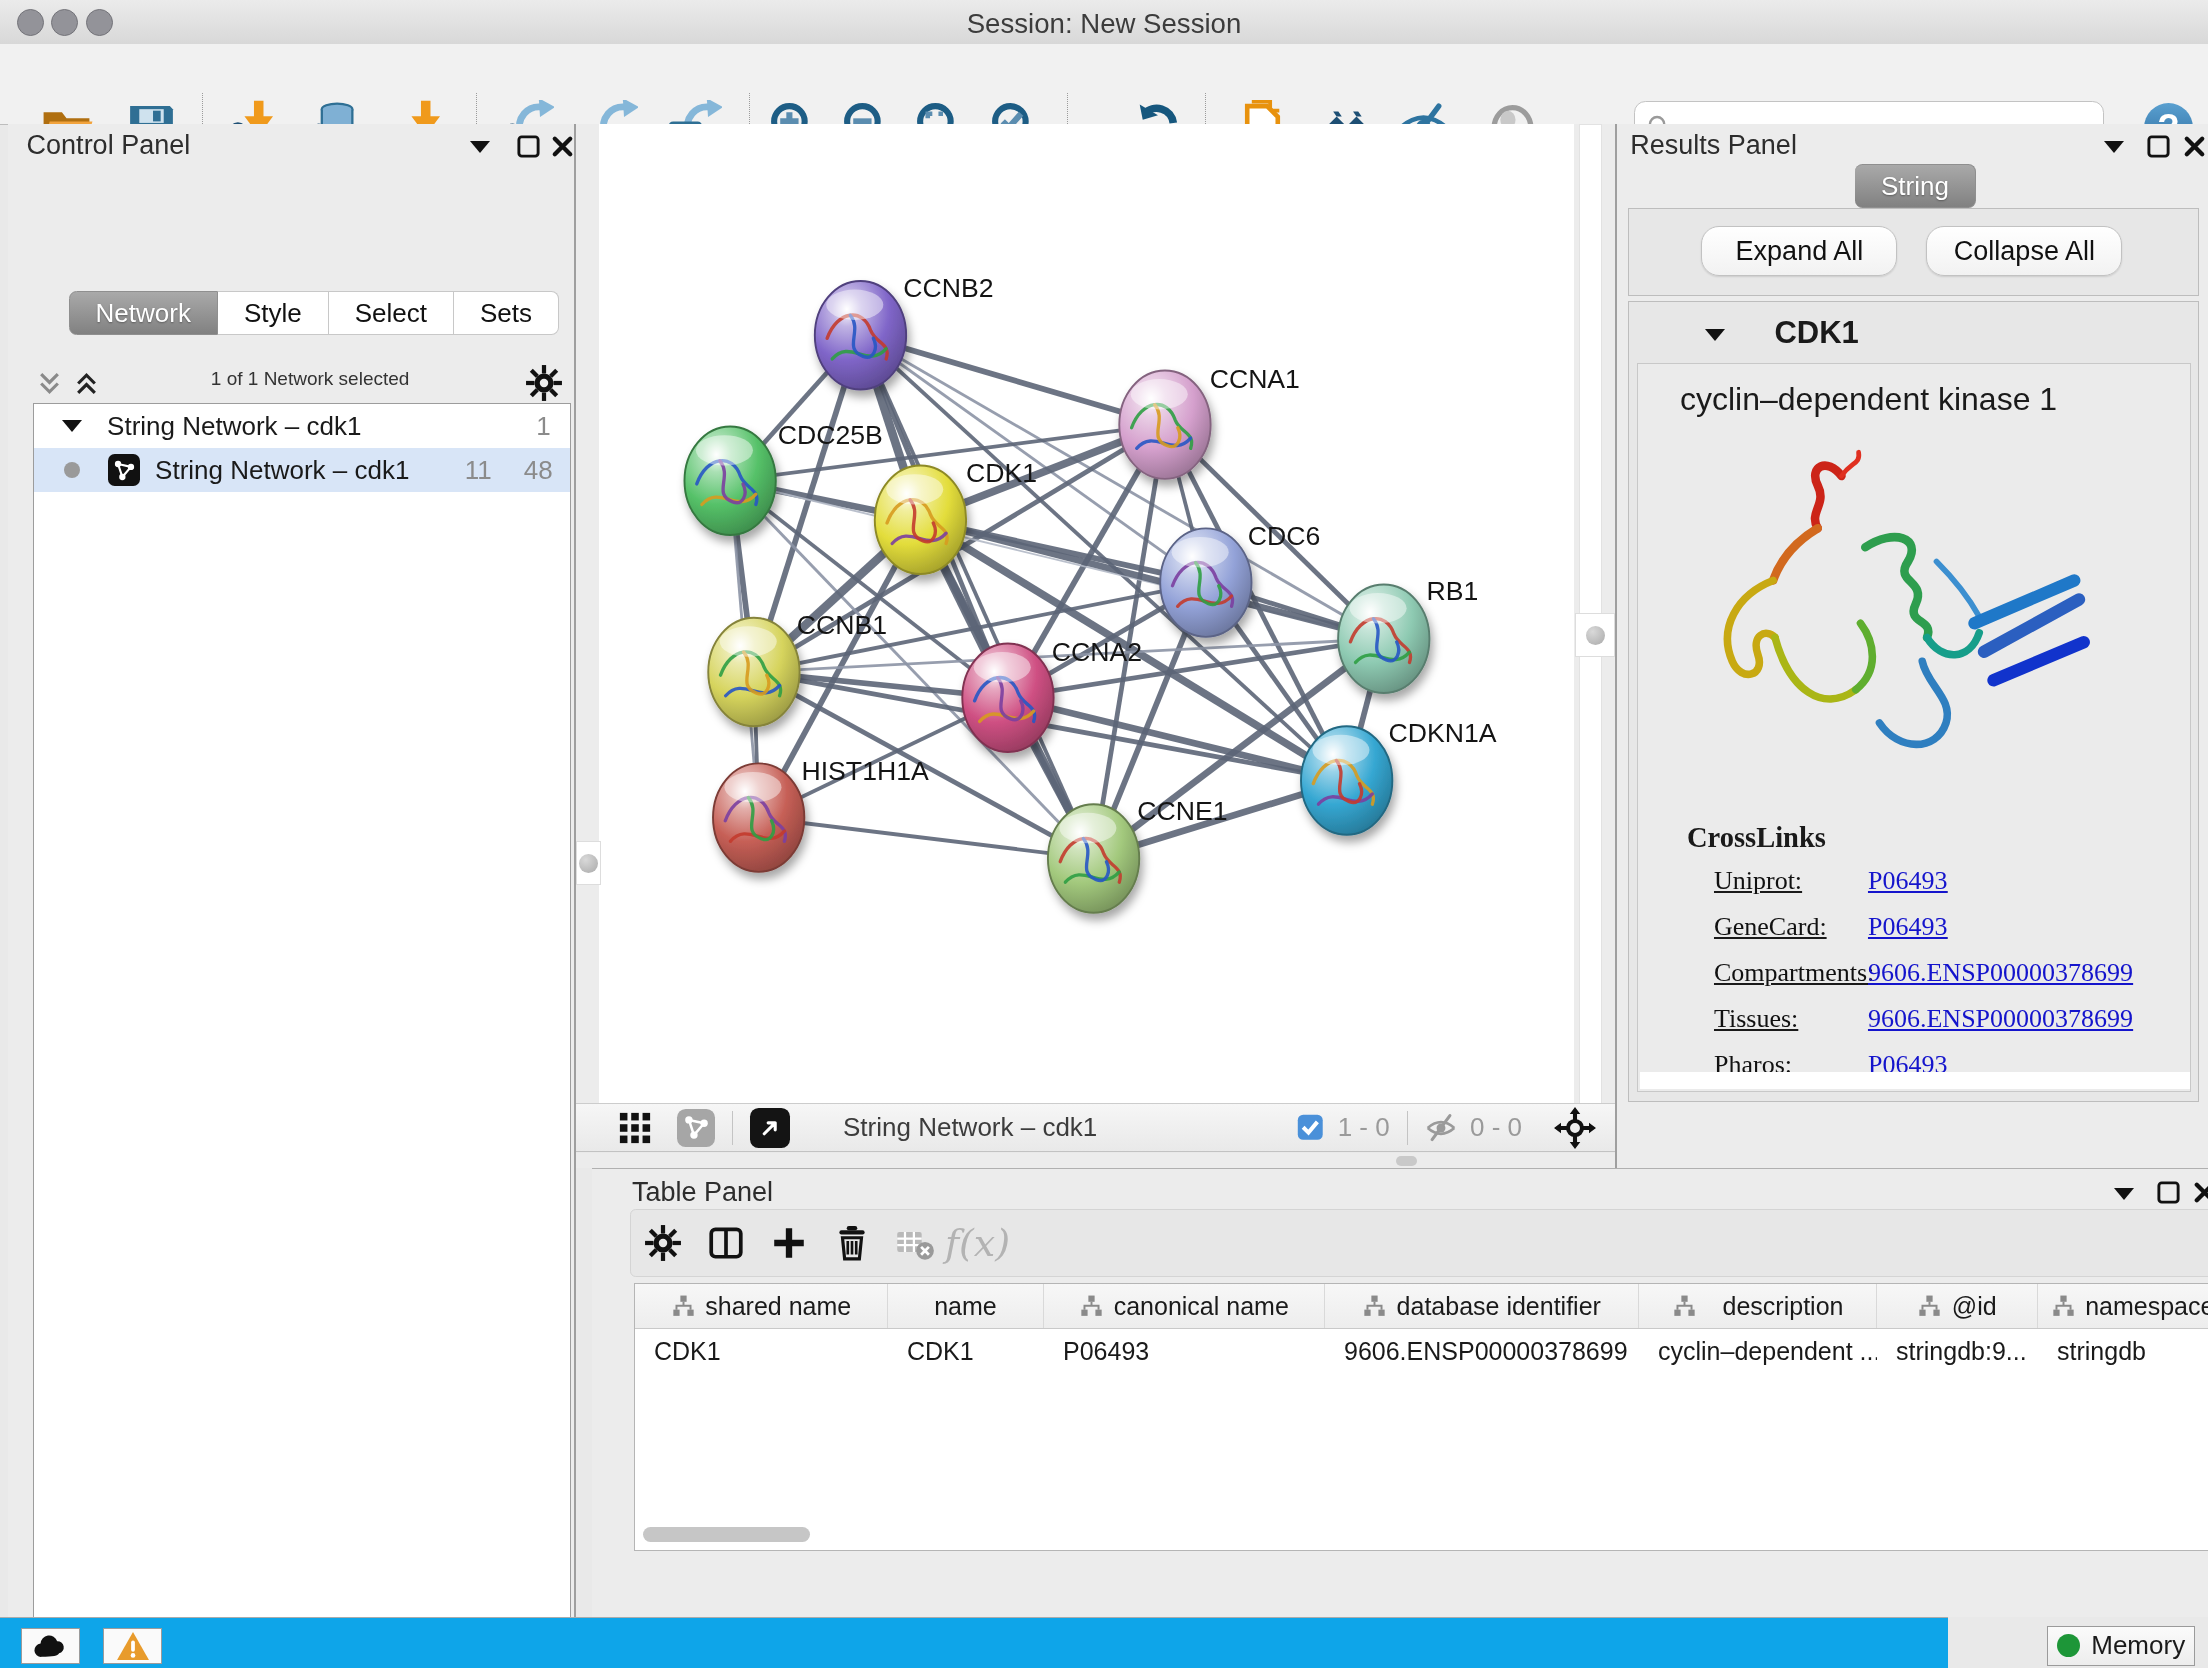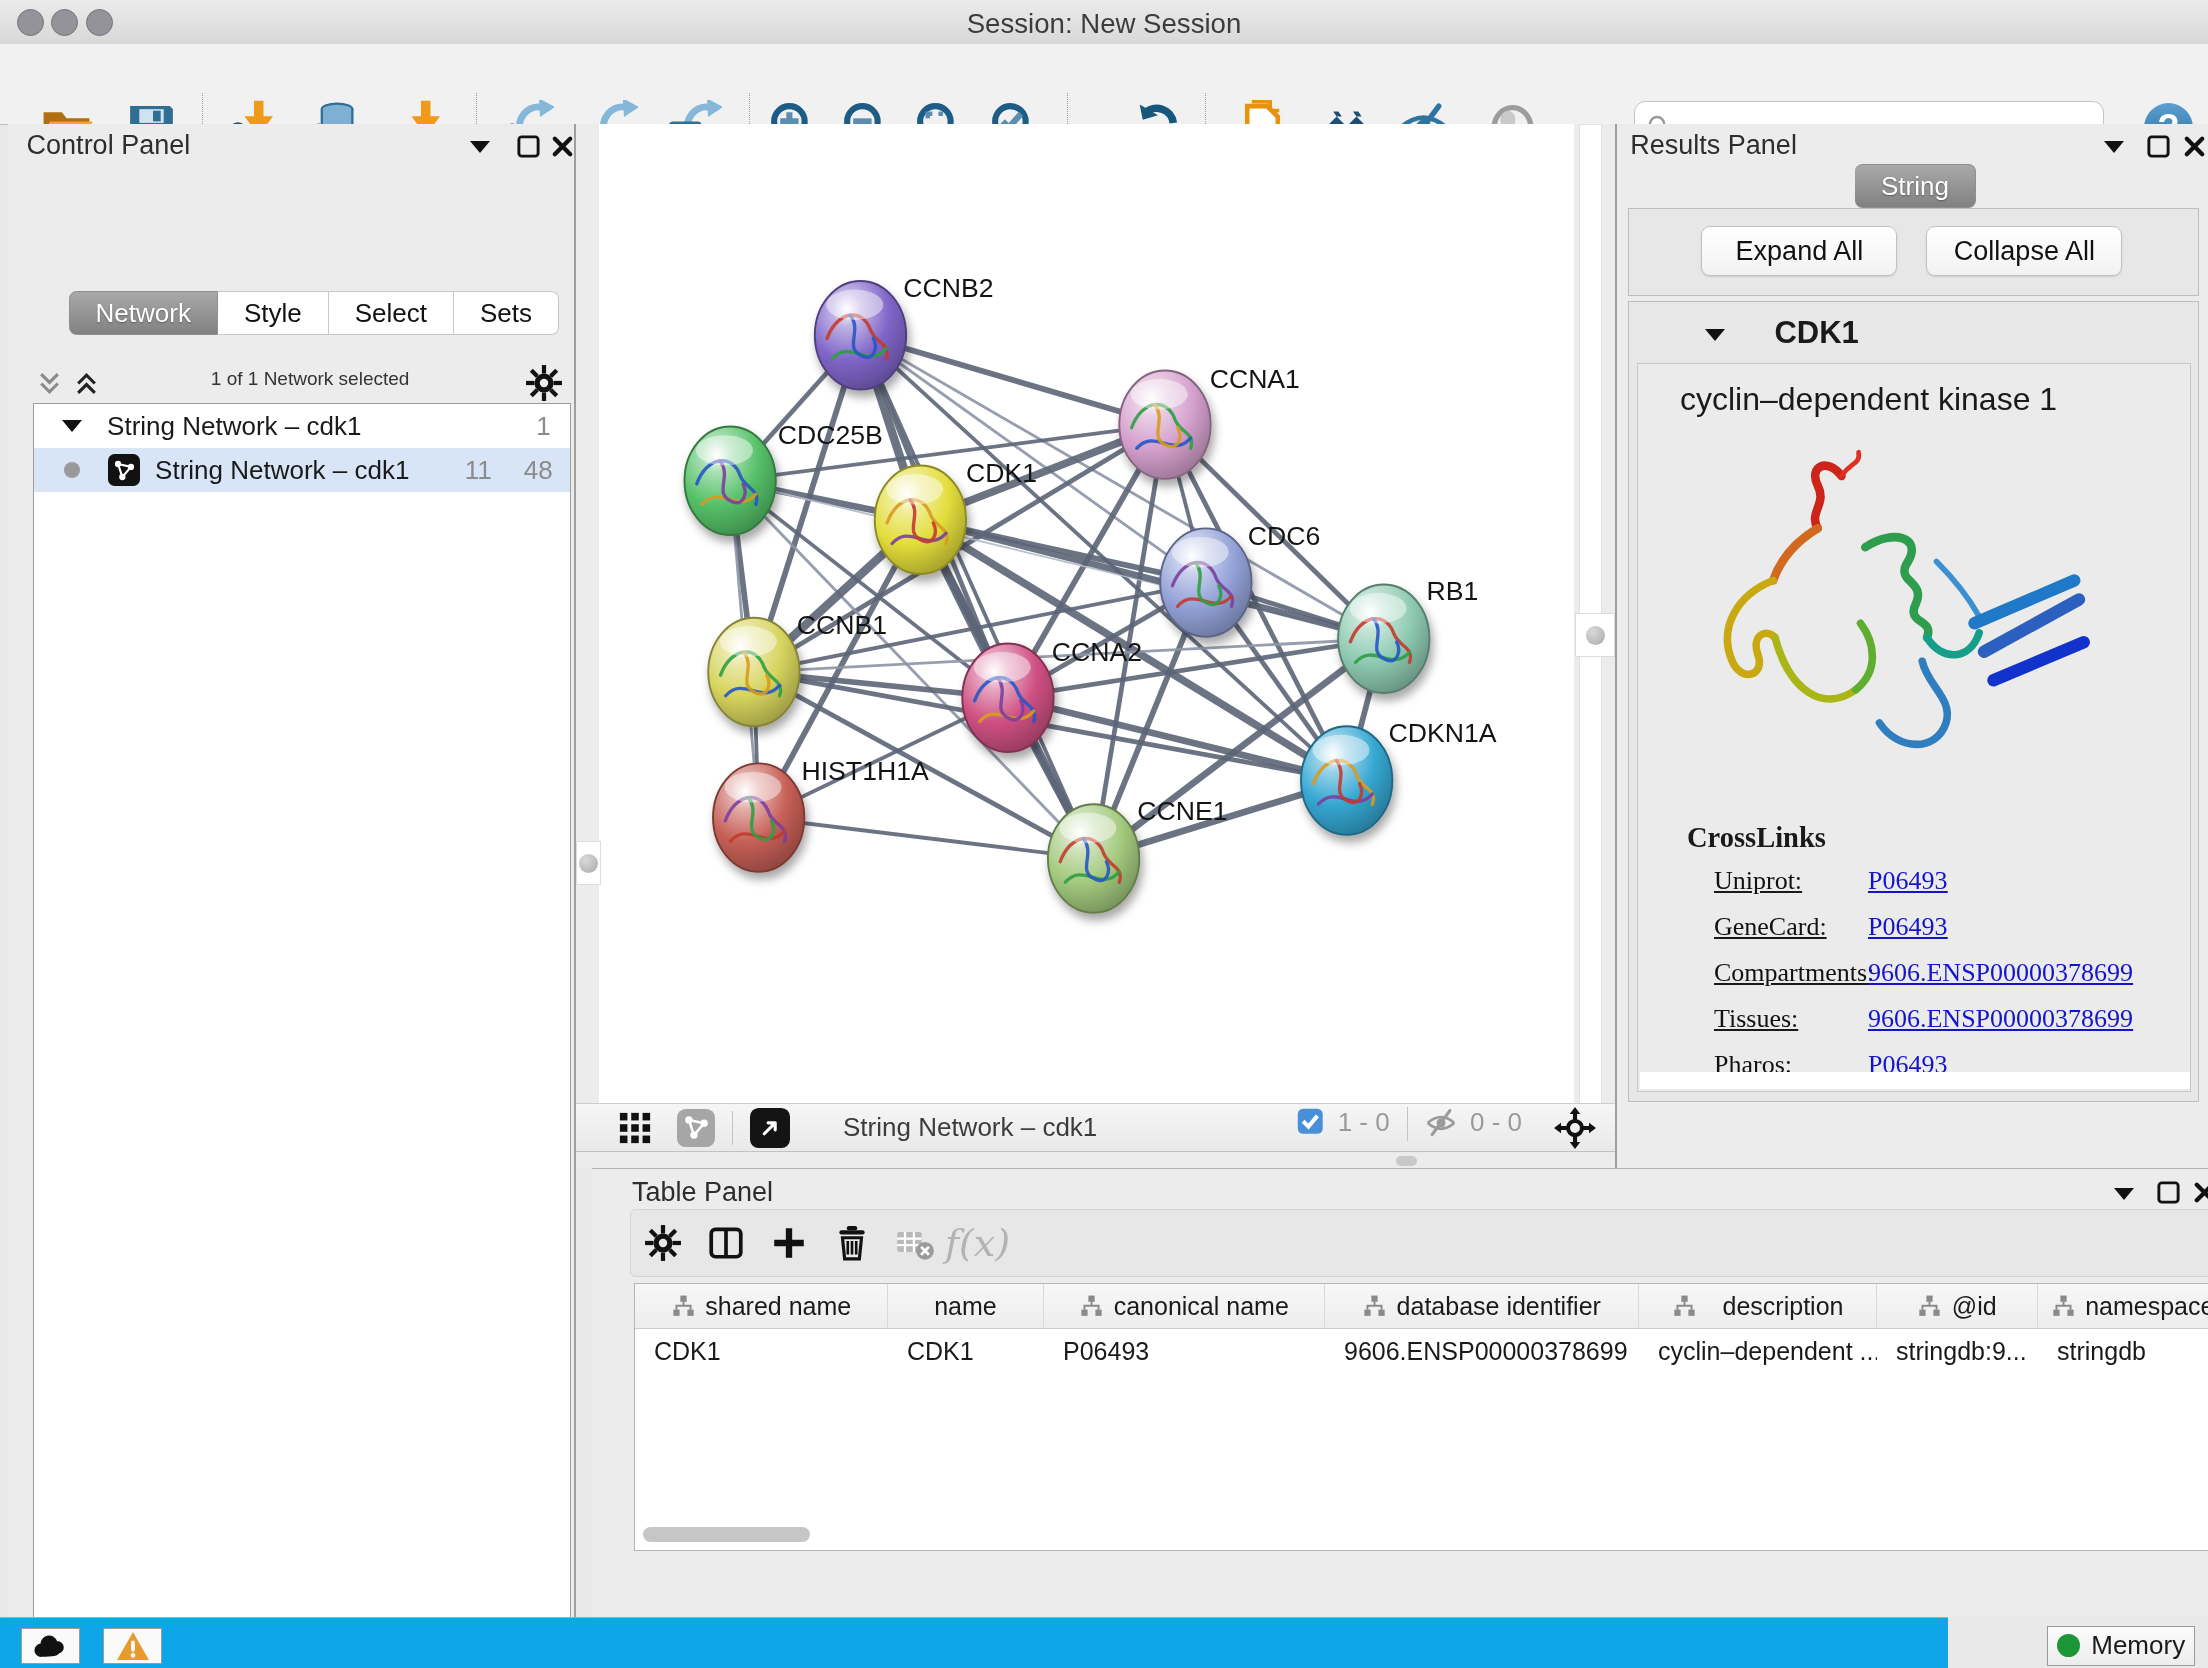--- a/index.html
+++ b/index.html
@@ -67,21 +67,21 @@
   .nssep{width:0;height:34px;border-left:1px solid #c4c4c4;margin:0 17px;}
   .netname{font-size:26px;color:#3c3c3c;}
   .dimtxt{font-size:26px;color:#9a9a9a;}
   #net-svg{position:absolute;left:576px;top:124px;}
   #net-svg text{font-family:"Liberation Sans",sans-serif;font-size:28px;fill:#141414;}
 
   
   .results{left:1617px;top:124px;width:592px;height:1044px;background:#ececec;}
   .rbox{position:absolute;background:#e7e7e7;border:1.9px solid #bdbdbd;box-sizing:border-box;}
   .rbtn{position:absolute;height:48px;background:linear-gradient(#ffffff,#f2f2f2);
-      border:1px solid #c2c2c2;border-radius:9px;font-size:27px;color:#111;
+      border:1px solid #c2c2c2;border-radius:18px;font-size:27px;color:#111;
       display:flex;align-items:center;justify-content:center;box-shadow:0 1px 1.9px rgba(0,0,0,.12);}
   .innerbox{position:absolute;background:#ebebeb;border:1px solid #c8c8c8;box-sizing:border-box;}
   .serif{font-family:"Liberation Serif",serif;}
   .cl-row{display:flex;font-size:26px;margin-bottom:16px;font-family:"Liberation Serif",serif;text-decoration:underline;}
   .cl-row .lbl{width:154px;color:#111;flex:none;}
   .cl-row a{color:#1414cc;}
 
   
   .tpanel{left:592px;top:1168px;width:1632px;height:449px;background:#ececec;
       border-top:1px solid #b0b0b0;box-sizing:border-box;}
@@ -654,21 +654,21 @@
         <use href="#s-net"></use>
       </svg>
     </span>
   <span class="nssep"></span>
   <span style="width:40px;height:40px;border-radius:8.6px;background:#141414;display:flex;align-items:center;justify-content:center">
       <svg width="25" height="25" viewBox="0 0 32 32">
         <path d="M8,24 L22,10 M22,10 h-9 M22,10 v9" stroke="#fff" stroke-width="4" fill="none" stroke-linecap="round"></path>
       </svg>
     </span>
   <span class="netname" style="margin-left:53px">String Network – cdk1</span>
-  <span style="margin-left:auto;display:flex;">
+  <span style="margin-left:auto;display:flex;align-items:center">
     <svg width="28.5" height="28.5" viewBox="0 0 32 32">
         <rect x="2" y="2" width="28" height="28" rx="6" fill="#4a90d9"></rect>
         <path d="M8,16 l6,6 10,-12" stroke="#fff" stroke-width="4.5" fill="none"></path>
       </svg>
     <span class="dimtxt" style="margin-left:13.3px">1 - 0</span>
     <span class="nssep"></span>
     <svg width="32" height="32" viewBox="0 0 36 36" color="#9a9a9a">
         <use href="#s-eyeslash"></use>
       </svg>
     <span class="dimtxt" style="margin-left:13.3px">0 - 0</span>

